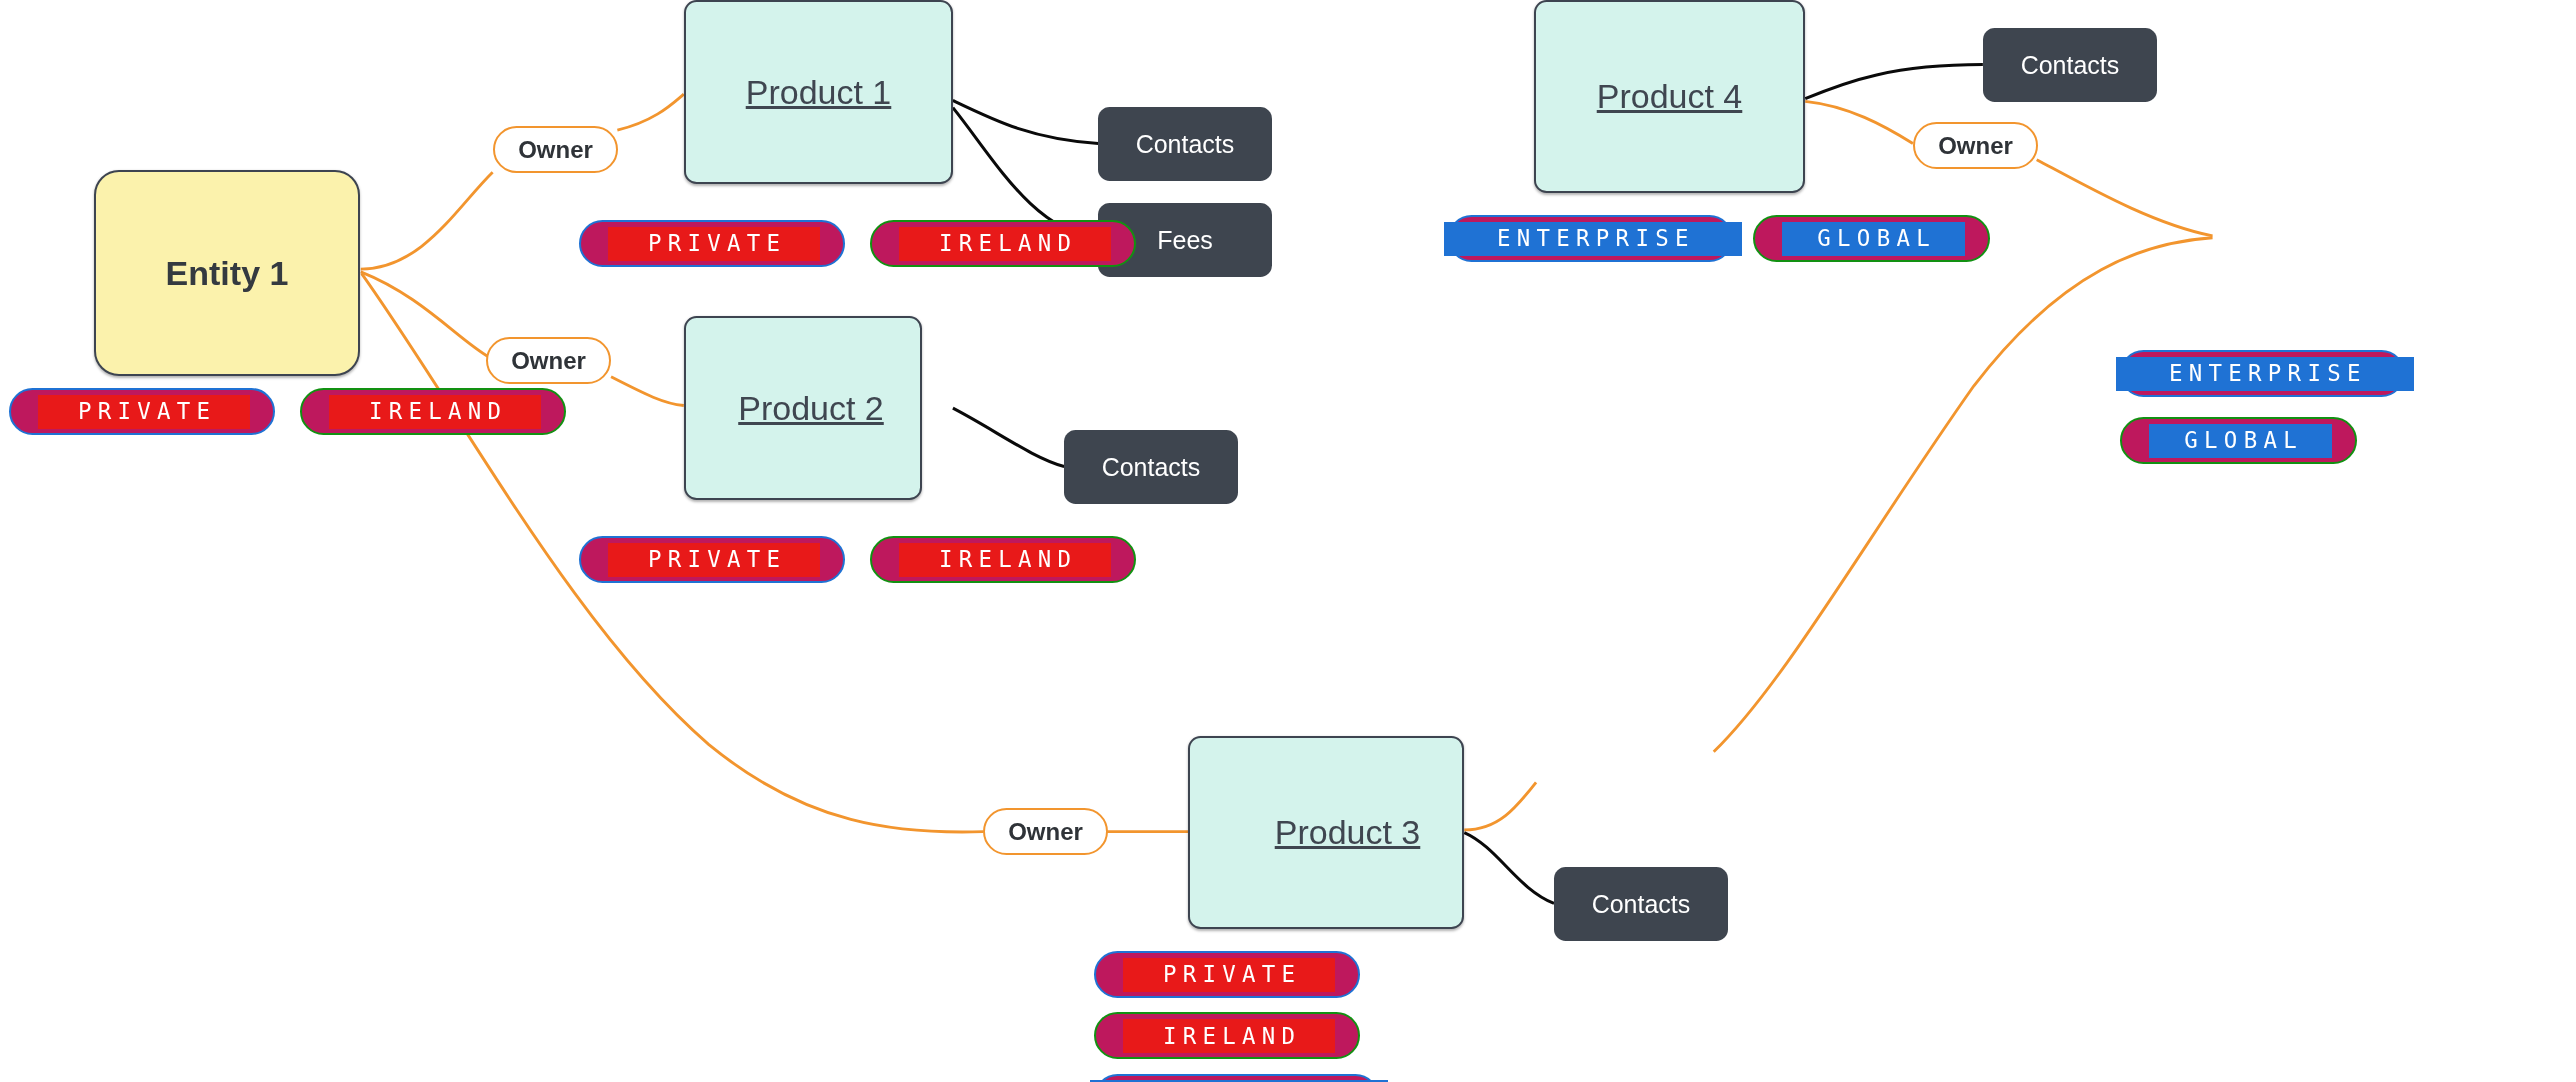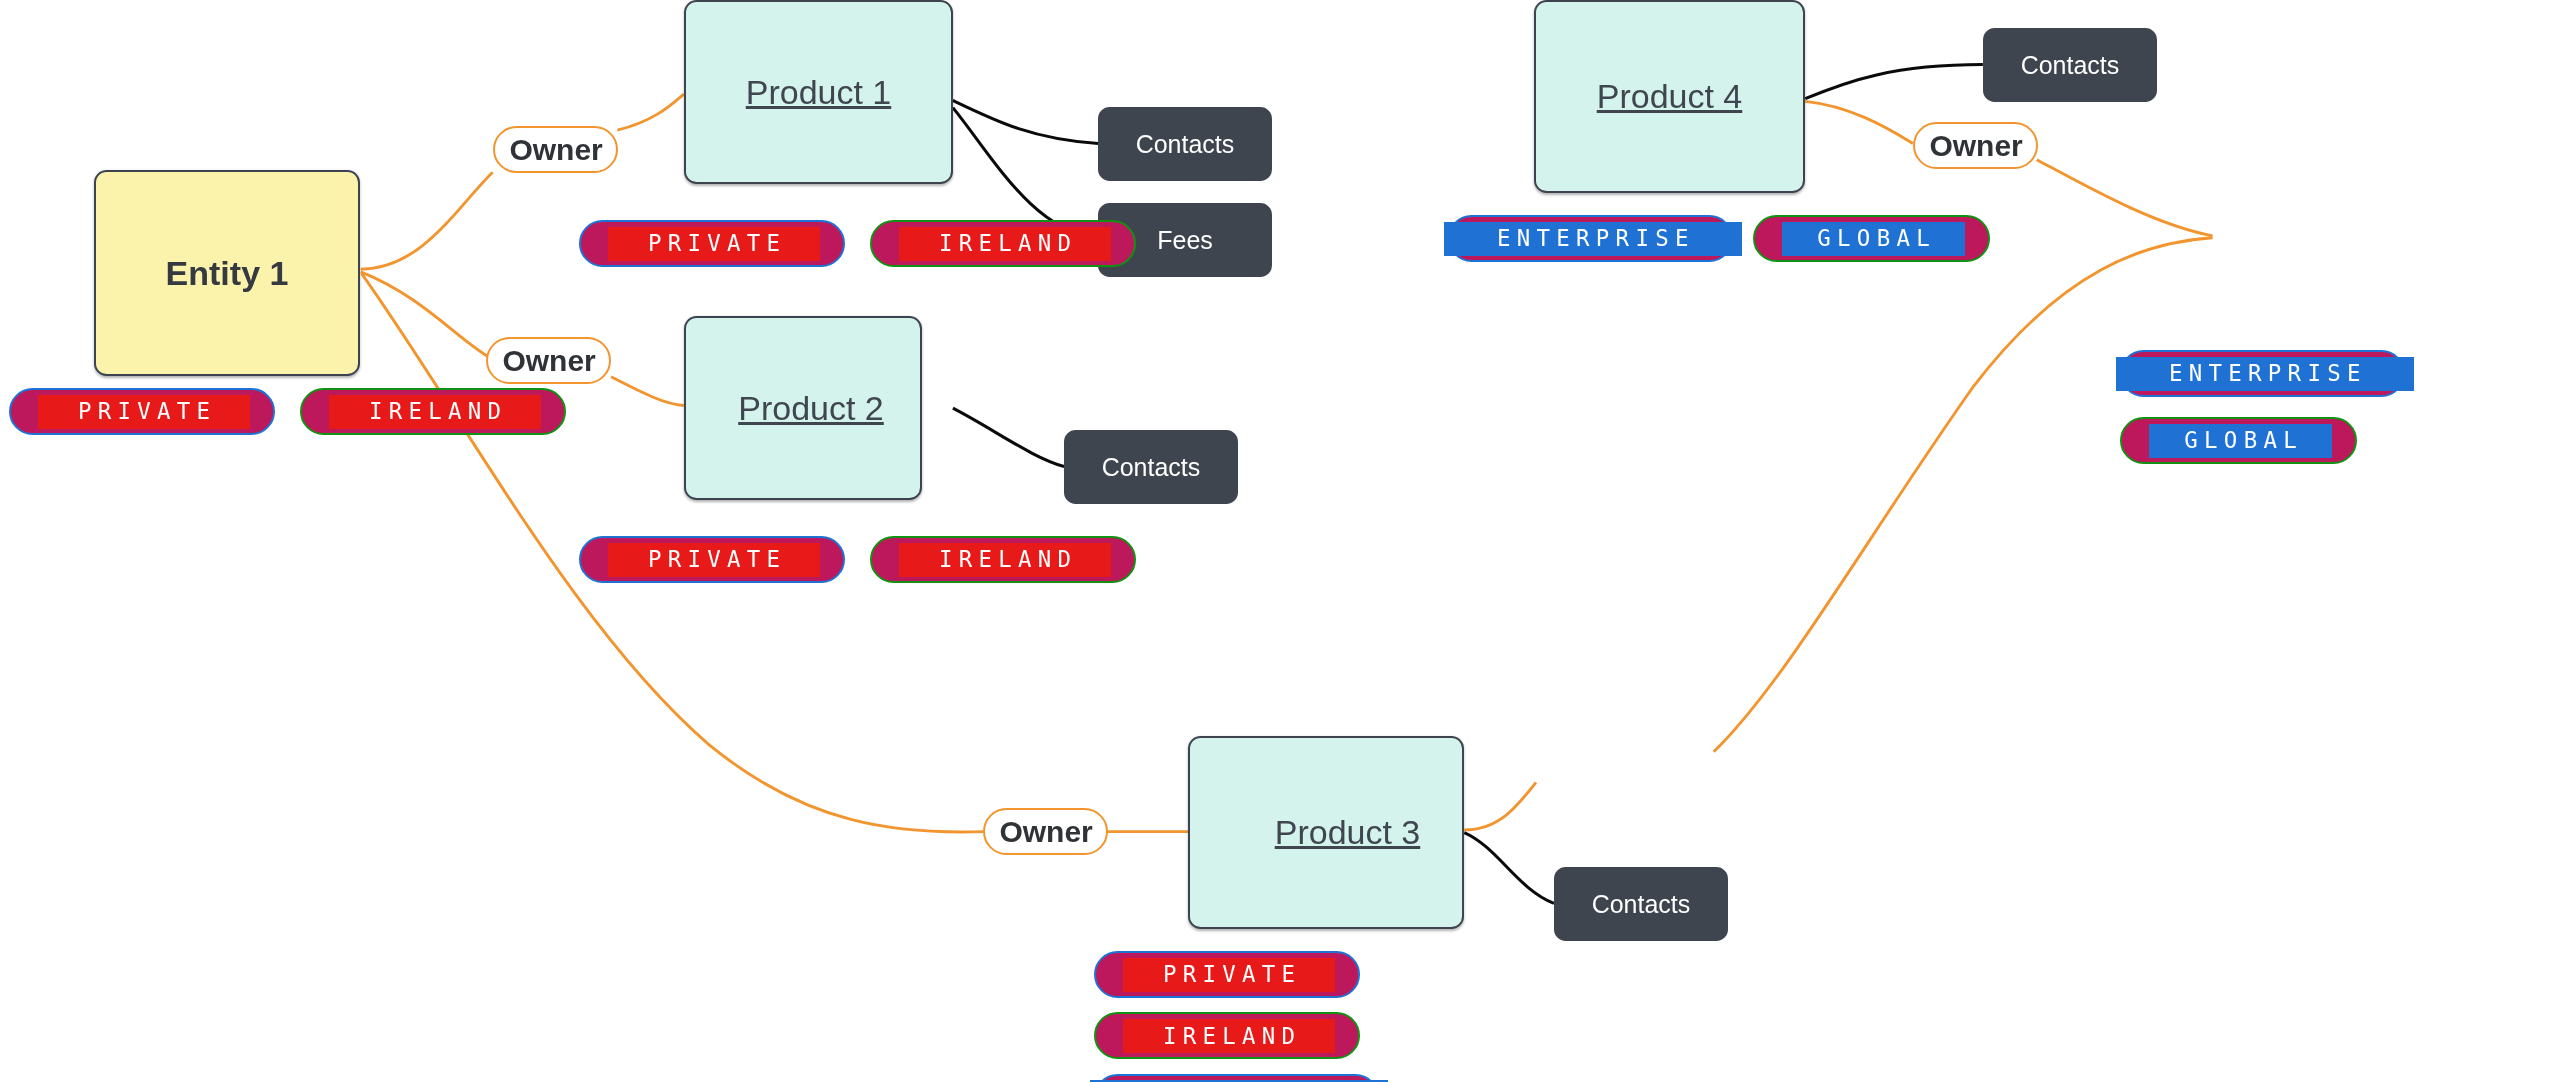--- a/index.html
+++ b/index.html
@@ -70,26 +70,26 @@
     font-size: 25px;
     font-weight: normal;
   }
 
   
   .edge-label {
     position: absolute;
     box-sizing: border-box;
     display: flex;
     align-items: center;
-    justify-content: flex-start;
+    justify-content: center;
     background: #ffffff;
     border: 2.2px solid #f2952e;
     border-radius: 896px;
     color: #2f3338;
-    font-size: 30px;
+    font-size: 24px;
     font-weight: bold;
     white-space: nowrap;
     padding: 0 14.4px;
   }
 
   
   .tag-group {
     position: absolute;
     display: flex;
     flex-wrap: wrap;
@@ -148,21 +148,21 @@
     <path class="edge-dark" d="M 1062,112 C 1110,135 1150,155 1224,160"></path>
     <path class="edge-dark" d="M 1062,120 C 1110,180 1150,255 1224,267"></path>
 
     <path class="edge-dark" d="M 1062,455 C 1110,480 1150,510 1186,520"></path>
 
     <path class="edge-dark" d="M 1632,928 C 1670,945 1690,990 1732,1007"></path>
 
     <path class="edge-dark" d="M 2012,110 C 2060,90 2110,72 2210,72"></path>
   </svg>
 
-  <div class="node node-entity" style="left:94px; top:170px; width:266px; height:206px;">
+  <div class="node node-entity" style="left:94px; top:170px; width:266px; height:206px;border-radius:25px;">
     <span>Entity 1</span>
   </div>
 
   <div class="node node-product" style="left:684px; top:0px; width:269px; height:184px;">
     <span>Product 1</span>
   </div>
 
   <div class="node node-product" style="left:684px; top:316px; width:238px; height:184px;padding-left:16px;">
     <span>Product 2</span>
   </div>

